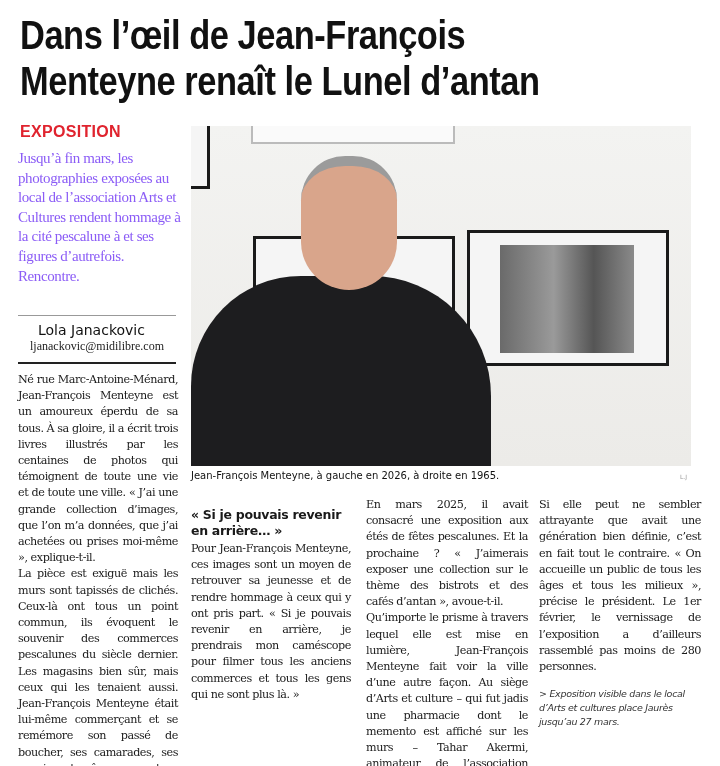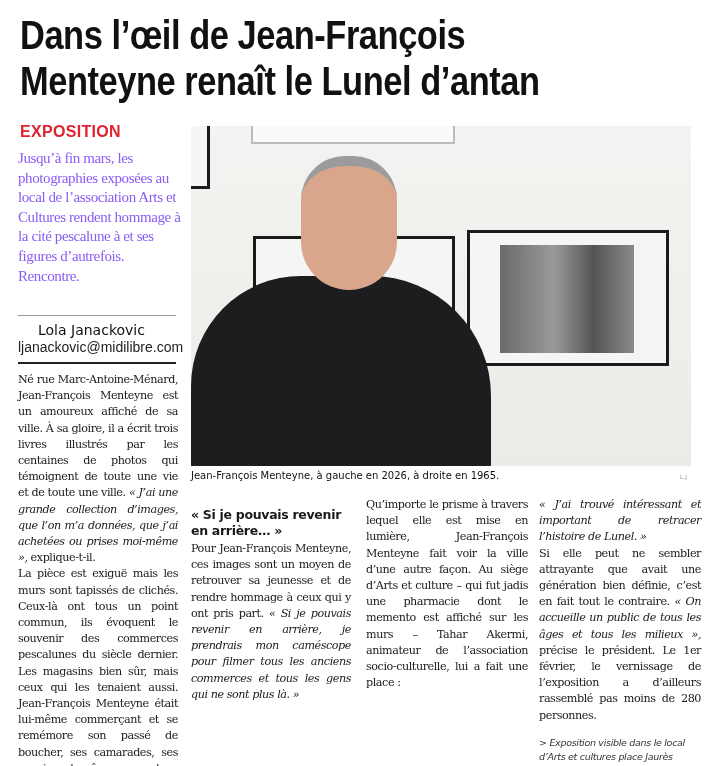--- a/index.html
+++ b/index.html
@@ -21,22 +21,22 @@
     letter-spacing: -0.4px;
   }
   .rule { position: absolute; left: 18px; width: 158px; background: #333; }
   .rule.thin { top: 315px; height: 1px; background: #999; }
   .rule.thick { top: 362px; height: 2px; background: #222; }
   .author-name {
     position: absolute; left: 18px; top: 322px;
     font-family: "DejaVu Sans", sans-serif; font-weight: normal; font-size: 14px; color: #111; margin-left: 20px;
   }
   .author-email {
-    position: absolute; left: 18px; top: 339px;
-    font-family: Liberation Sans, sans-serif; font-size: 14px; color: #222;
+    position: absolute; left: 30px; top: 339px;
+    font-family: Liberation Serif, serif; font-size: 12px; color: #222;
   }
   .photo {
     position: absolute; left: 191px; top: 126px; width: 500px; height: 340px;
     background: linear-gradient(180deg, #f3f3f1 0%, #ecebe8 100%);
     overflow: hidden;
   }
   .frame { position: absolute; border: 3px solid #1a1a1a; background: #f5f5f5; }
   .frame.top { left: 60px; top: -4px; width: 200px; height: 18px; border: 2px solid #bbb; background: #fafafa; }
   .frame.left { left: -2px; top: 0; width: 18px; height: 60px; border-width: 0 3px 3px 0; }
   .frame.mid { left: 62px; top: 110px; width: 196px; height: 150px; }
@@ -60,21 +60,21 @@
   }
   .photo-credit {
     position: absolute; left: 680px; top: 473px;
     font-family: "DejaVu Sans", sans-serif; font-size: 6px; color: #999;
   }
   .col {
     position: absolute; font-family: "DejaVu Serif", serif; font-size: 11.2px;
     line-height: 16.2px; color: #1a1a1a; letter-spacing: -0.45px; text-align: justify;
   }
   .col p { margin: 0; }
-  .col .it { font-style: italic; }
+  .col .it { }
   .col1 { left: 18px; top: 372px; width: 160px; }
   .col2 { left: 191px; top: 497px; width: 160px; }
   .col3 { left: 366px; top: 497px; width: 162px; }
   .col4 { left: 539px; top: 497px; width: 162px; }
   .subhead {
     font-family: "DejaVu Sans", sans-serif; font-weight: bold; font-size: 12.5px;
     line-height: 16px; margin: 10px 0 2px 0 !important; text-align: left; letter-spacing: -0.3px;
   }
   .info {
     font-family: "DejaVu Sans", sans-serif; font-style: italic; font-size: 9.5px;
@@ -104,30 +104,30 @@
   <div class="frame right">
       <div class="inner"></div>
     </div>
   <div class="person-body"></div>
   <div class="person-head"></div>
 </div>
 <div class="photo-caption">Jean-François Menteyne, à gauche en 2026, à droite en 1965.</div>
 <div class="photo-credit">L.J</div>
 
 <div class="col col1">
-  <p><span>Né rue Marc-Antoine-Ménard, Jean-François Menteyne est un amoureux affiché de sa ville. À sa gloire, il a écrit trois livres illustrés par les centaines de photos qui témoignent de toute une vie et de toute une ville. </span><span class="it">« J’ai une grande collection d’images, que l’on m’a données, que j’ai achetées ou prises moi-même »,</span><span> explique-t-il.</span></p>
+  <p><span>Né rue Marc-Antoine-Ménard, Jean-François Menteyne est un amoureux éperdu de sa tous. À sa gloire, il a écrit trois livres illustrés par les centaines de photos qui témoignent de toute une vie et de toute une ville. </span><span class="it">« J’ai une grande collection d’images, que l’on m’a données, que j’ai achetées ou prises moi-même »,</span><span> explique-t-il.</span></p>
   <p>La pièce est exiguë mais les murs sont tapissés de clichés. Ceux-là ont tous un point commun, ils évoquent le souvenir des commerces pescalunes du siècle dernier. Les magasins bien sûr, mais ceux qui les tenaient aussi. Jean-François Menteyne était lui-même commerçant et se remémore son passé de boucher, ses camarades, ses copains et même son patron avec tendresse.</p>
 </div>
 
 <div class="col col2">
   <p class="subhead">« Si je pouvais revenir en arrière… »</p>
   <p><span>Pour Jean-François Menteyne, ces images sont un moyen de retrouver sa jeunesse et de rendre hommage à ceux qui y ont pris part. </span><span class="it">« Si je pouvais revenir en arrière, je prendrais mon caméscope pour filmer tous les anciens commerces et tous les gens qui ne sont plus là. »</span></p>
 </div>
 
 <div class="col col3">
+  <p><span>En mars 2025, il avait consacré une exposition aux étés de fêtes pescalunes. Et la prochaine ? </span><span class="it">« J’aimerais exposer une collection sur le thème des bistrots et des cafés d’antan »,</span><span> avoue-t-il.</span></p>
   <p><span>Qu’importe le prisme à travers lequel elle est mise en lumière, Jean-François Menteyne fait voir la ville d’une autre façon. Au siège d’Arts et culture – qui fut jadis une pharmacie dont le memento est affiché sur les murs – Tahar Akermi, animateur de l’association socio-culturelle, lui a fait une place : </span></p>
 </div>
 
 <div class="col col4">
-  <p><span class="it">« J’ai trouvé intéressant et important de retracer l’histoire de Lunel. »</span></p>
   <p><span>Si elle peut ne sembler attrayante que avait une génération bien définie, c’est en fait tout le contraire. </span><span class="it">« On accueille un public de tous les âges et tous les milieux »,</span><span> précise le président. Le 1er février, le vernissage de l’exposition a d’ailleurs rassemblé pas moins de 280 personnes.</span></p>
   <p class="info">&gt; Exposition visible dans le local d’Arts et cultures place Jaurès jusqu’au 27 mars.</p>
 </div>
 
 </body></html>

